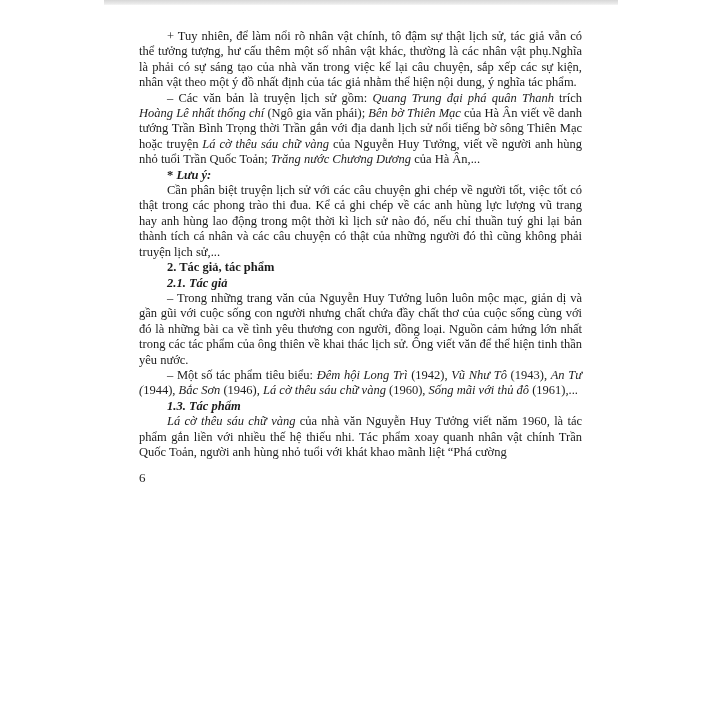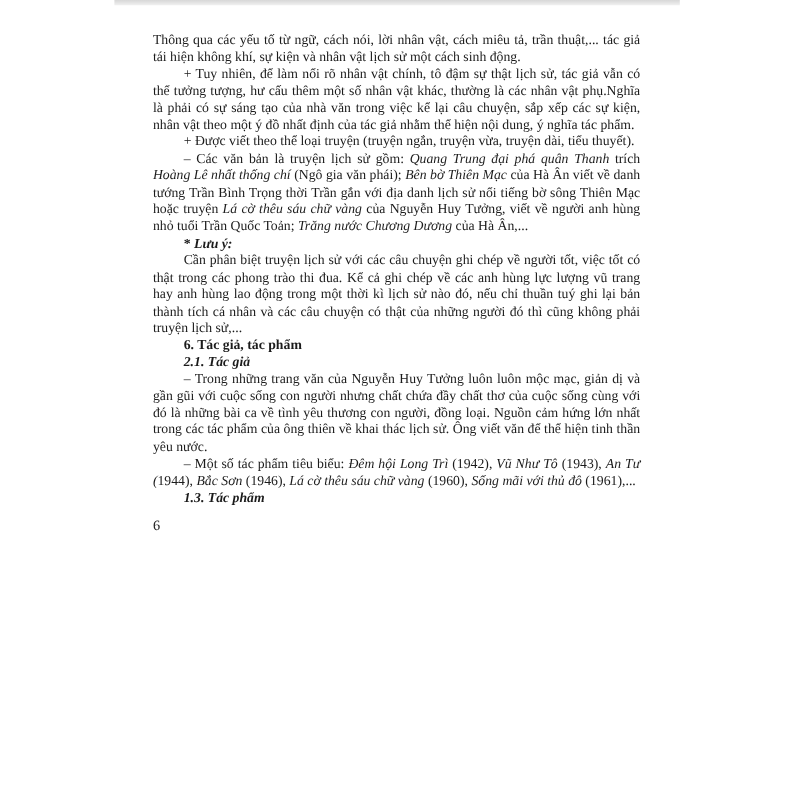--- a/index.html
+++ b/index.html
@@ -49,27 +49,26 @@
     color: #222222;
   }
 </style>
 </head>
 <body>
 
 <div class="page">
   <div class="photo-edge"></div>
   <div class="text-block">
     <div id="paras">
-        <p class="para"><span>Thông qua các yếu tố từ ngữ, cách nói, lời nhân vật, cách miêu tả, trần thuật,... tác giả tái hiện không khí, sự kiện và nhân vật lịch sử một cách sinh động.</span></p>
         <p class="para indent"><span>+ Tuy nhiên, để làm nổi rõ nhân vật chính, tô đậm sự thật lịch sử, tác giả vẫn có thể tưởng tượng, hư cấu thêm một số nhân vật khác, thường là các nhân vật phụ.Nghĩa là phải có sự sáng tạo của nhà văn trong việc kể lại câu chuyện, sắp xếp các sự kiện, nhân vật theo một ý đồ nhất định của tác giả nhằm thể hiện nội dung, ý nghĩa tác phẩm.</span></p>
-        <p class="para indent"><span>+ Được viết theo thể loại truyện (truyện ngắn, truyện vừa, truyện dài, tiểu thuyết).</span></p>
         <p class="para indent"><span>– Các văn bản là truyện lịch sử gồm: </span><span class="i">Quang Trung đại phá quân Thanh</span><span> trích </span><span class="i">Hoàng Lê nhất thống chí</span><span> (Ngô gia văn phái); </span><span class="i">Bên bờ Thiên Mạc</span><span> của Hà Ân viết về danh tướng Trần Bình Trọng thời Trần gắn với địa danh lịch sử nổi tiếng bờ sông Thiên Mạc hoặc truyện </span><span class="i">Lá cờ thêu sáu chữ vàng</span><span> của Nguyễn Huy Tưởng, viết về người anh hùng nhỏ tuổi Trần Quốc Toản; </span><span class="i">Trăng nước Chương Dương</span><span> của Hà Ân,...</span></p>
         <p class="para indent"><span class="b">* </span><span class="bi">Lưu ý:</span></p>
         <p class="para indent"><span>Cần phân biệt truyện lịch sử với các câu chuyện ghi chép về người tốt, việc tốt có thật trong các phong trào thi đua. Kể cả ghi chép về các anh hùng lực lượng vũ trang hay anh hùng lao động trong một thời kì lịch sử nào đó, nếu chỉ thuần tuý ghi lại bản thành tích cá nhân và các câu chuyện có thật của những người đó thì cũng không phải truyện lịch sử,...</span></p>
-        <p class="para indent"><span class="b">6. Tác giả, tác phẩm</span></p>
+        <p class="para indent"><span class="b">2. Tác giả, tác phẩm</span></p>
         <p class="para indent"><span class="bi">2.1. Tác giả</span></p>
         <p class="para indent"><span>– Trong những trang văn của Nguyễn Huy Tưởng luôn luôn mộc mạc, giản dị và gần gũi với cuộc sống con người nhưng chất chứa đầy chất thơ của cuộc sống cùng với đó là những bài ca về tình yêu thương con người, đồng loại. Nguồn cảm hứng lớn nhất trong các tác phẩm của ông thiên về khai thác lịch sử. Ông viết văn để thể hiện tinh thần yêu nước.</span></p>
         <p class="para indent"><span>– Một số tác phẩm tiêu biểu: </span><span class="i">Đêm hội Long Trì</span><span> (1942), </span><span class="i">Vũ Như Tô</span><span> (1943), </span><span class="i">An Tư (</span><span>1944), </span><span class="i">Bắc Sơn</span><span> (1946), </span><span class="i">Lá cờ thêu sáu chữ vàng</span><span> (1960), </span><span class="i">Sống mãi với thủ đô</span><span> (1961),...</span></p>
         <p class="para indent"><span class="bi">1.3. Tác phẩm</span></p>
+        <p class="para indent"><span class="i">Lá cờ thêu sáu chữ vàng</span><span> của nhà văn Nguyễn Huy Tưởng viết năm 1960, là tác phẩm gắn liền với nhiều thế hệ thiếu nhi. Tác phẩm xoay quanh nhân vật chính Trần Quốc Toản, người anh hùng nhỏ tuổi với khát khao mãnh liệt “Phá cường</span></p>
       </div>
     <div class="page-number">6</div>
   </div>
 </div>
 
 </body></html>

